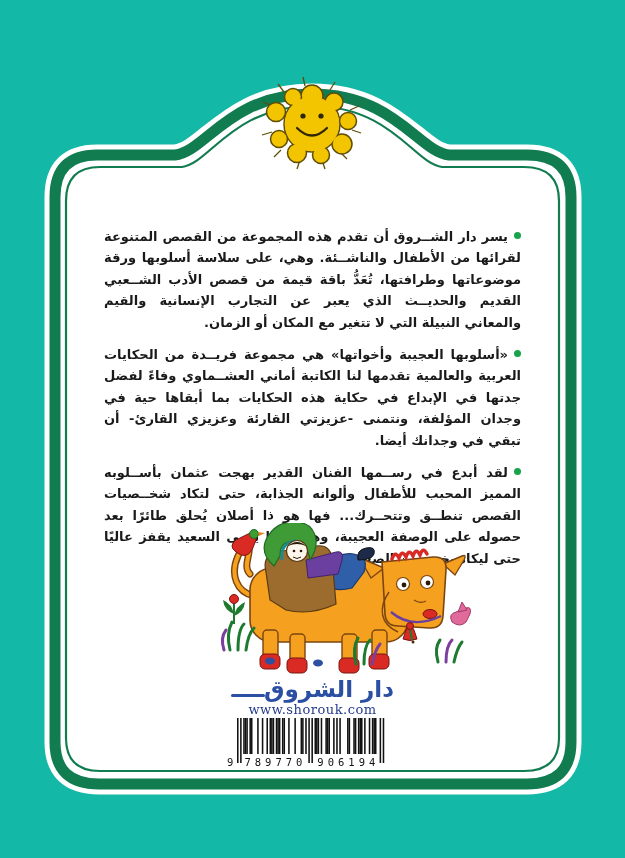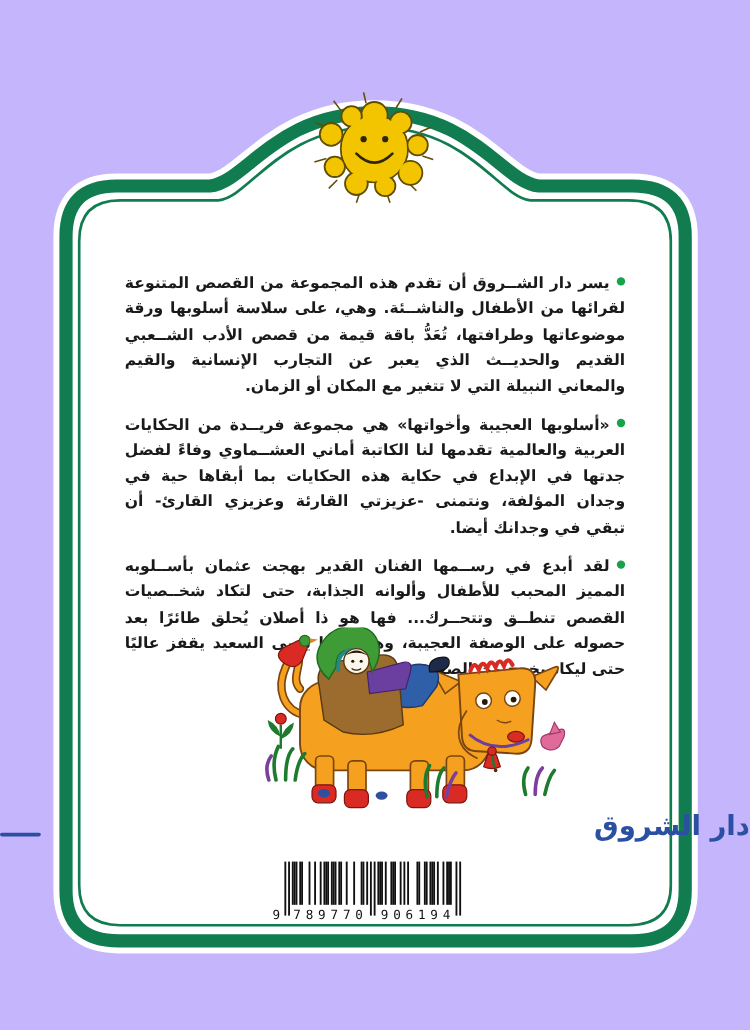--- a/index.html
+++ b/index.html
@@ -1,35 +1,35 @@
 <!DOCTYPE html>
 <html lang="ar"><head>
 <meta charset="utf-8">
 <style>
   html,body{margin:0;padding:0;}
   body{width:625px;height:858px;font-family:"DejaVu Sans","Liberation Sans",sans-serif;}
-  #cover{position:relative;width:625px;height:858px;background:#c4b5fd;overflow:hidden;}
+  #cover{position:relative;width:625px;height:858px;background:#14b8a6;overflow:hidden;}
   #frame-svg{position:absolute;left:0;top:0;width:625px;height:858px;}
   
   .text-block{
     position:absolute;left:104px;top:226px;width:417px;
     direction:rtl;text-align:justify;-moz-text-align-last:right;text-align-last:right;
     color:#1A1A1A;font-size:13px;font-weight:700;line-height:21.4px;
   }
   .para{margin:0 0 11px 0;}
   .bullet{
     display:inline-block;width:7px;height:7px;border-radius:50%;
     background:#17A34A;margin-left:6px;position:relative;top:-2px;
   }
   .para b{font-weight:700;}
   
   #illustration-svg{position:absolute;left:190px;top:523px;width:290px;height:168px;}
   
   .logo-wrap{position:absolute;left:0;top:676px;width:625px;text-align:center;}
-  .logo-line{display:flex;direction:rtl;justify-content:space-between;align-items:flex-end;height:26px;}
+  .logo-line{display:flex;direction:rtl;justify-content:center;align-items:flex-end;height:26px;}
   .logo-text{
     color:#2B4FA2;font-size:23px;font-weight:700;line-height:26px;letter-spacing:-1px;
   }
   .logo-flourish{display:inline-block;width:34px;height:3.5px;background:#2B4FA2;margin:0 -1px 5px 0;border-radius:2px;}
   .logo-url{
     font-family:"DejaVu Serif","Liberation Serif",serif;
     color:#223A8C;font-size:13px;letter-spacing:0.5px;margin-top:0px;
   }
   
   .barcode-wrap{position:absolute;left:0;top:716px;width:625px;text-align:center;}
@@ -180,20 +180,21 @@
     </g>
     <ellipse cx="270" cy="661" rx="5" ry="3.5" fill="#2F4FA0"></ellipse>
     <ellipse cx="318" cy="663" rx="5" ry="3.5" fill="#2F4FA0"></ellipse>
   </svg>
 
   <div class="logo-wrap">
     <div class="logo-line">
       <span class="logo-text">دار الشروق</span>
         <span class="logo-flourish"></span>
     </div>
+    <div class="logo-url">www.shorouk.com</div>
   </div>
 
   <div class="barcode-wrap">
     <svg id="barcode-svg" width="176" height="56" viewBox="0 0 176 56" xmlns="http://www.w3.org/2000/svg">
         <rect x="12.00" y="2" width="1.55" height="45" fill="#111111"></rect>
         <rect x="15.10" y="2" width="1.55" height="45" fill="#111111"></rect>
         <rect x="18.20" y="2" width="1.55" height="36" fill="#111111"></rect>
         <rect x="19.75" y="2" width="1.55" height="36" fill="#111111"></rect>
         <rect x="21.30" y="2" width="1.55" height="36" fill="#111111"></rect>
         <rect x="24.40" y="2" width="1.55" height="36" fill="#111111"></rect>

